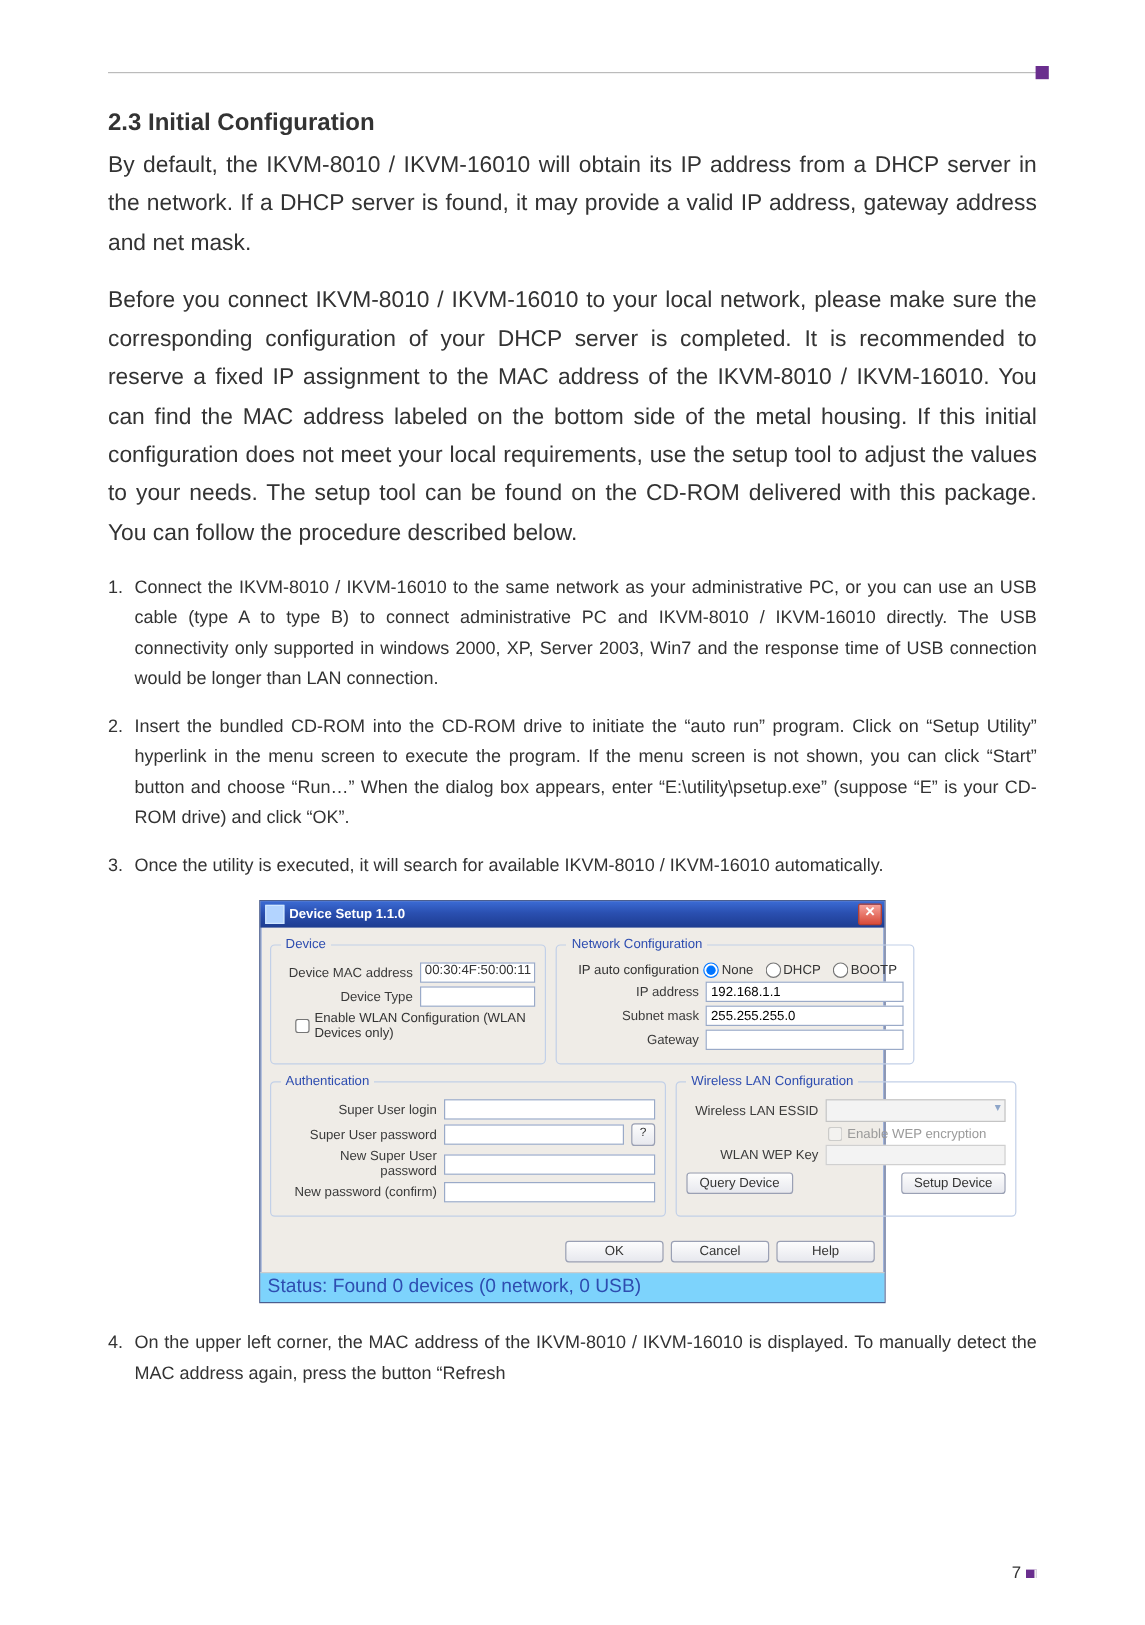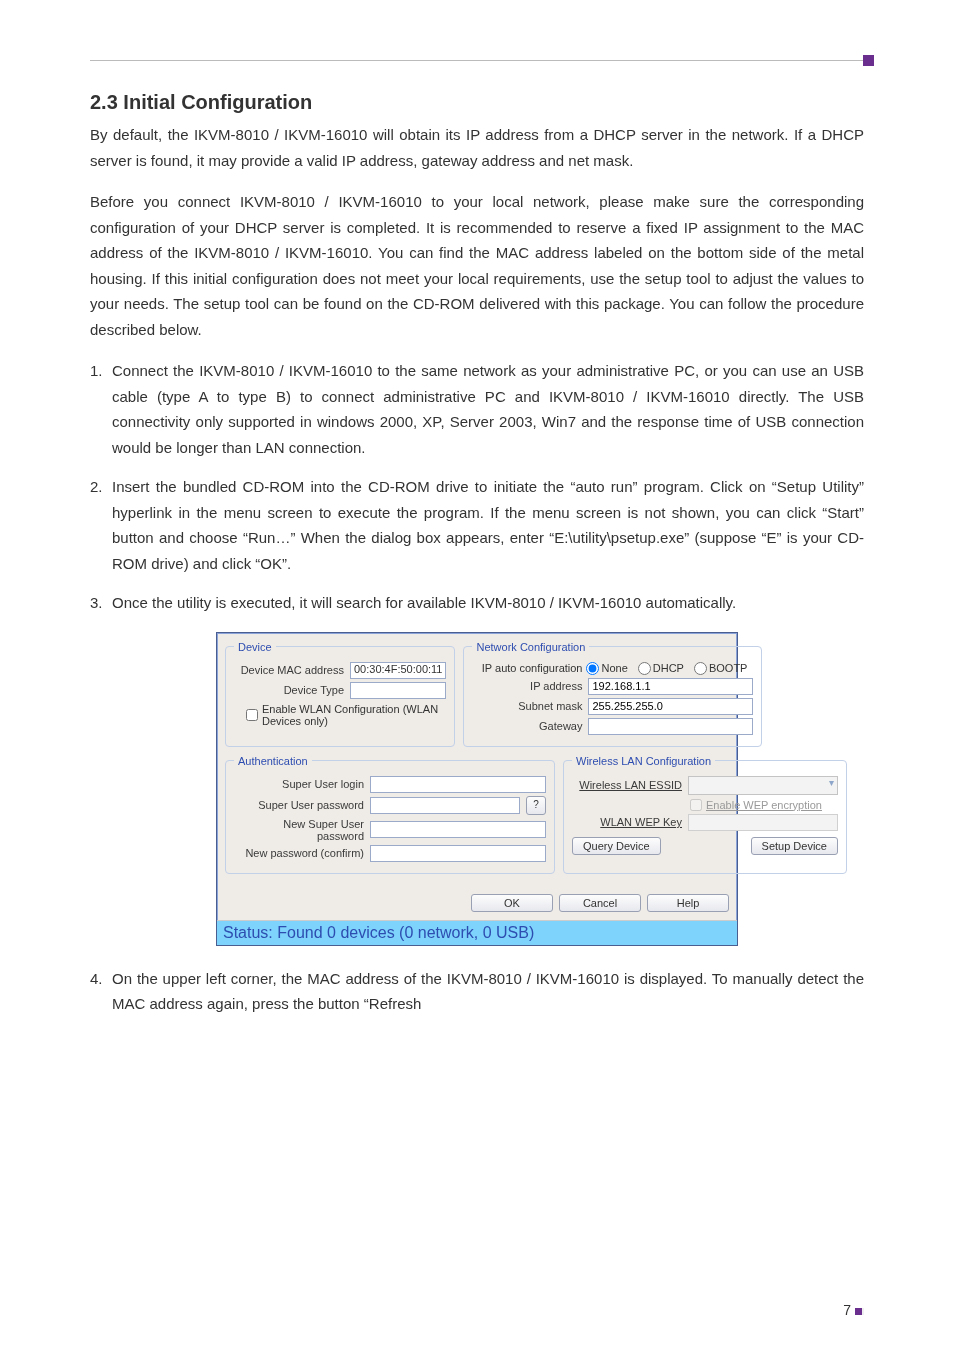--- a/index.html
+++ b/index.html
@@ -30,21 +30,21 @@
     width: 11px;
     height: 11px;
     background: #6a2e8e;
   }
   h2.section-title {
     font-size: 20px;
     font-weight: bold;
     margin: 0 0 8px 0;
   }
   p.body-text {
-    font-size: 15px;
+    font-size: 19px;
     line-height: 1.7;
     text-align: justify;
     margin: 0 0 16px 0;
   }
   ol.proc {
     padding-left: 0;
     margin: 0 0 16px 0;
     list-style: none;
     counter-reset: item;
   }
@@ -170,21 +170,21 @@
   }
   .radio-row {
     display: flex;
     align-items: center;
     gap: 4px;
     margin: 3px 0;
   }
   .radio-row .lbl { flex: 0 0 110px; text-align: right; }
   .radio-row label { display: flex; align-items: center; gap: 2px; margin-right: 6px; }
   .radio-row input[type="radio"] { margin: 0; }
-  .disabled-text { color: #9a9a9a; text-decoration: underline; }
+  .disabled-text { color: #9a9a9a; }
   .select-fake {
     flex: 1;
     height: 17px;
     border: 1px solid #c4c4c4;
     background: #f3f3f3;
     position: relative;
   }
   .select-fake::after {
     content: "▾";
     position: absolute;
@@ -243,20 +243,25 @@
   <p class="body-text">By default, the IKVM-8010 / IKVM-16010 will obtain its IP address from a DHCP server in the network. If a DHCP server is found, it may provide a valid IP address, gateway address and net mask.</p>
   <p class="body-text">Before you connect IKVM-8010 / IKVM-16010 to your local network, please make sure the corresponding configuration of your DHCP server is completed. It is recommended to reserve a fixed IP assignment to the MAC address of the IKVM-8010 / IKVM-16010. You can find the MAC address labeled on the bottom side of the metal housing. If this initial configuration does not meet your local requirements, use the setup tool to adjust the values to your needs. The setup tool can be found on the CD-ROM delivered with this package. You can follow the procedure described below.</p>
 
   <ol class="proc">
     <li>Connect the IKVM-8010 / IKVM-16010 to the same network as your administrative PC, or you can use an USB cable (type A to type B) to connect administrative PC and IKVM-8010 / IKVM-16010 directly. The USB connectivity only supported in windows 2000, XP, Server 2003, Win7 and the response time of USB connection would be longer than LAN connection.</li>
     <li>Insert the bundled CD-ROM into the CD-ROM drive to initiate the “auto run” program. Click on “Setup Utility” hyperlink in the menu screen to execute the program. If the menu screen is not shown, you can click “Start” button and choose “Run…” When the dialog box appears, enter “E:\utility\psetup.exe” (suppose “E” is your CD-ROM drive) and click “OK”.</li>
     <li>Once the utility is executed, it will search for available IKVM-8010 / IKVM-16010 automatically.</li>
   </ol>
 
   <div class="app-window">
+    <div class="titlebar">
+      <span class="app-icon"></span>
+      <span class="title-text">Device Setup 1.1.0</span>
+      <span class="close">✕</span>
+    </div>
 
     <div class="pane">
       <div class="row-groups">
 
         <fieldset class="grp">
           <legend>Device</legend>
           <div class="form-row">
             <span class="lbl">Device MAC address</span>
             <span class="val">00:30:4F:50:00:11</span>
           </div>

